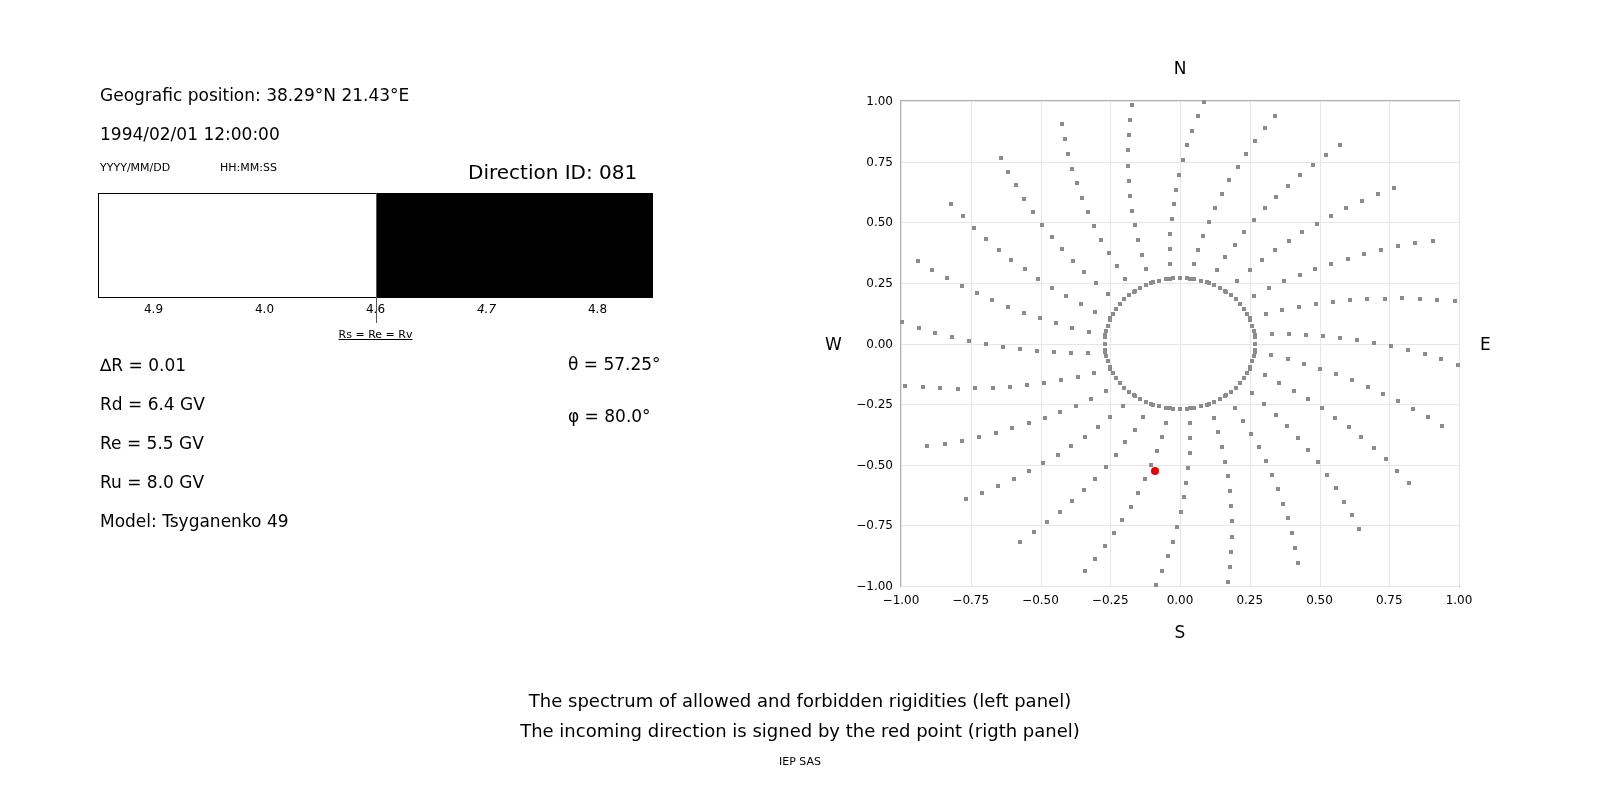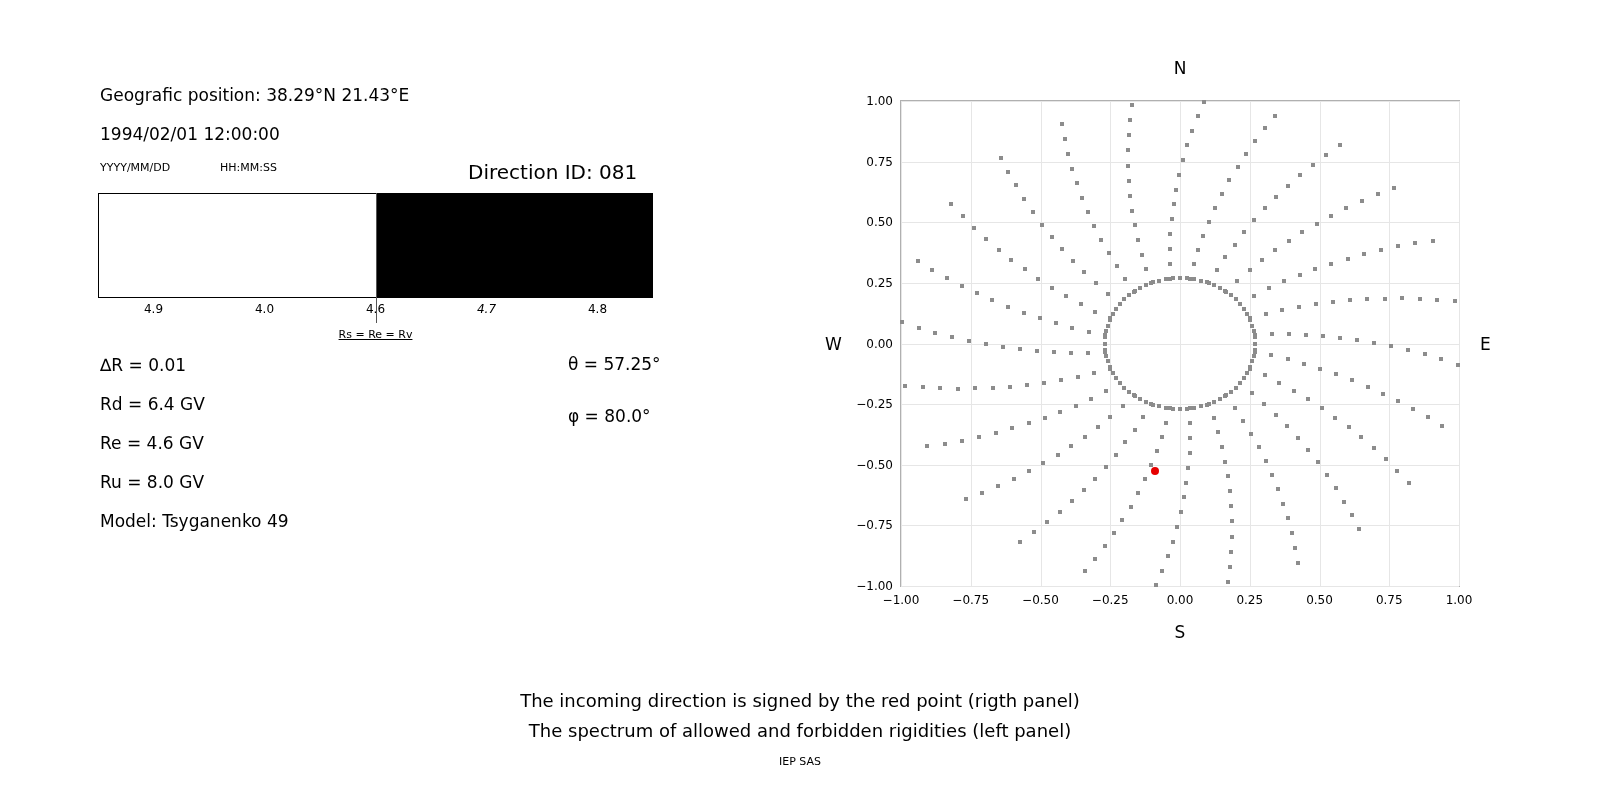--- a/index.html
+++ b/index.html
@@ -234,21 +234,21 @@
       <div class="spec-tick-label" style="left: 166.5px;">4.0</div>
       <div class="spec-tick-label" style="left: 277.5px;">4.6</div>
       <div class="spec-tick-label" style="left: 388.5px; font-style: italic;">4.7</div>
       <div class="spec-tick-label" style="left: 499.5px;">4.8</div>
       <div id="spec-center-tick" style="left: 277.5px;"></div>
       <div id="spectrum-xlabel" style="left: 277.5px; text-decoration: underline;">Rs = Re = Rv</div>
     </div>
 
   <div class="param param-left" style="top:355px;">∆R = 0.01</div>
   <div class="param param-left" style="top:394px;">Rd = 6.4 GV</div>
-  <div class="param param-left" style="top:433px;">Re = 4.6 GV</div>
+  <div class="param param-left" style="top:433px;">Re = 5.5 GV</div>
   <div class="param param-left" style="top:472px;">Ru = 8.0 GV</div>
   <div class="param param-left" style="top:511px;">Model: Tsyganenko 49</div>
 
   <div class="param param-right" style="top:354px;">θ = 57.25°</div>
   <div class="param param-right" style="top:378px;margin-top:28px;">φ = 80.0°</div>
 </div>
 
 <div id="right-panel">
   <div id="plot-box">
       <div class="gridline-v" style="left: 0px;"></div>
@@ -670,16 +670,16 @@
       <div id="red-point" style="left: 253.89px; top: 369.812px;"></div>
     </div>
 
   <div class="compass" id="compass-n">N</div>
   <div class="compass" id="compass-s">S</div>
   <div class="compass" id="compass-w">W</div>
   <div class="compass" id="compass-e">E</div>
 </div>
 
 <div id="caption">
+  <div class="caption-line">The spectrum of allowed and forbidden rigidities (left panel)</div>
   <div class="caption-line">The incoming direction is signed by the red point (rigth panel)</div>
-  <div class="caption-line">The spectrum of allowed and forbidden rigidities (left panel)</div>
 </div>
 <div id="footer">IEP SAS</div>
 
 </body></html>

